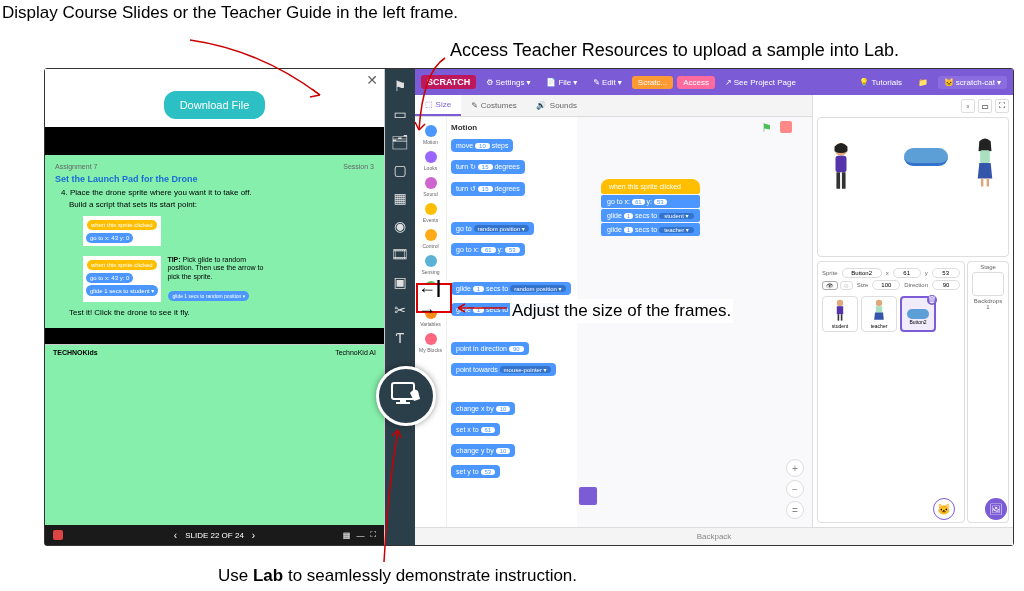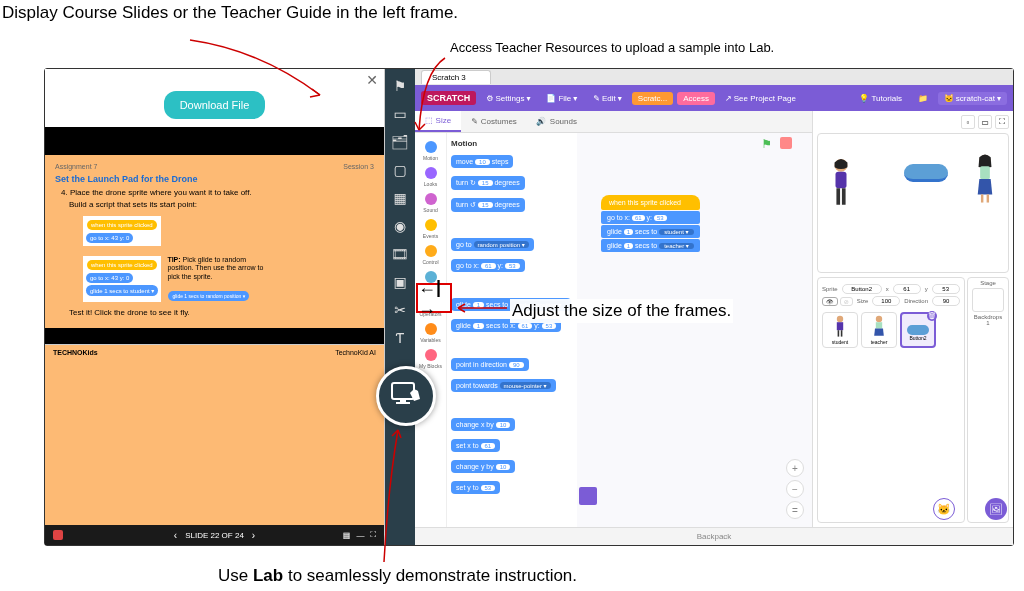--- a/index.html
+++ b/index.html
@@ -1,32 +1,32 @@
 <!DOCTYPE html>
 <html><head>
 <meta charset="utf-8">
 <style>
 * { box-sizing: border-box; margin: 0; padding: 0; font-family: Arial, sans-serif; }
 body { width: 1024px; height: 591px; position: relative; background: #fff; overflow: hidden; }
 
 .annotation-top-left { position: absolute; top: 2px; left: 2px; font-size: 17px; color: #000; line-height: 1.3; z-index: 100; }
-.annotation-top-right { position: absolute; top: 40px; left: 450px; font-size: 13px; color: #000; z-index: 100; }
+.annotation-top-right { position: absolute; top: 40px; left: 450px; font-size: 18px; color: #000; z-index: 100; }
 .annotation-middle { position: absolute; top: 299px; left: 510px; font-size: 17px; color: #000; z-index: 100; background: rgba(255,255,255,0.95); padding: 2px; }
 .annotation-bottom { position: absolute; bottom: 5px; left: 218px; font-size: 17px; color: #000; z-index: 100; }
 .annotation-bottom b { font-weight: bold; }
 
 .arrow-red { stroke: #c00; stroke-width: 1.5; fill: none; }
 .arrow-overlay { position: absolute; z-index: 99; pointer-events: none; }
 
 .main-container { position: absolute; top: 68px; left: 44px; width: 970px; height: 478px; border: 1px solid #333; border-radius: 3px; display: flex; background: #fff; }
 
 .left-pane { width: 340px; display: flex; flex-direction: column; border-right: 1px solid #ccc; background: #fff; position: relative; }
 .left-close { position: absolute; top: 3px; right: 6px; font-size: 14px; cursor: pointer; color: #666; }
 .download-btn { margin: 22px auto 8px; background: #2cc0c4; color: #fff; border: none; padding: 8px 16px; font-size: 11px; border-radius: 12px; cursor: pointer; }
-.guide-body { flex: 1; overflow: hidden; font-size: 8px; background: #fdba74; }
+.guide-body { flex: 1; overflow: hidden; font-size: 8px; background: #86efac; }
 .black-bar { background: #000; height: 28px; }
 .guide-content { padding: 8px 10px; }
 .guide-row-hdr { display: flex; justify-content: space-between; font-size: 7px; color: #666; margin-bottom: 4px; }
 .guide-h { color: #1a6bd4; font-size: 9px; font-weight: bold; margin: 4px 0; }
 .guide-step { margin: 3px 0 3px 6px; font-size: 8px; color: #000; }
 .block-img { display: inline-block; background: #fff; padding: 2px; }
 .block-event { background: #ffbf00; border-radius: 8px; padding: 2px 4px; font-size: 6px; color: #fff; display: inline-block; margin: 2px; }
 .block-mot { background: #4c97ff; border-radius: 8px; padding: 2px 4px; font-size: 6px; color: #fff; display: inline-block; margin: 1px; }
 .tip-box { display: flex; gap: 6px; margin: 6px 0; }
 .tip-text { font-size: 7px; line-height: 1.2; width: 100px; }
@@ -210,23 +210,20 @@
     <div class="rail-icon">▢</div>
     <div class="rail-icon">▦</div>
     <div class="rail-icon">◉</div>
     <div class="rail-icon">🎞</div>
     <div class="rail-icon">▣</div>
     <div class="rail-icon">✂</div>
     <div class="rail-icon">Ƭ</div>
   </div>
 
   <div class="right-pane">
-    <div class="tab-bar">
-      <div class="tab">Scratch 3</div>
-    </div>
     <div class="purple-bar">
       <span class="scratch-logo">SCRATCH</span>
       <span class="pb-btn">⚙ <span>Settings</span> ▾</span>
       <span class="pb-btn">📄 <span>File</span> ▾</span>
       <span class="pb-btn">✎ <span>Edit</span> ▾</span>
       <span class="pb-btn orange">Scratc...</span>
       <span class="pb-btn pink">Access</span>
       <span class="pb-btn">↗ <span>See Project Page</span></span>
       <span class="pb-spacer"></span>
       <span class="pb-btn">💡 <span>Tutorials</span></span>

